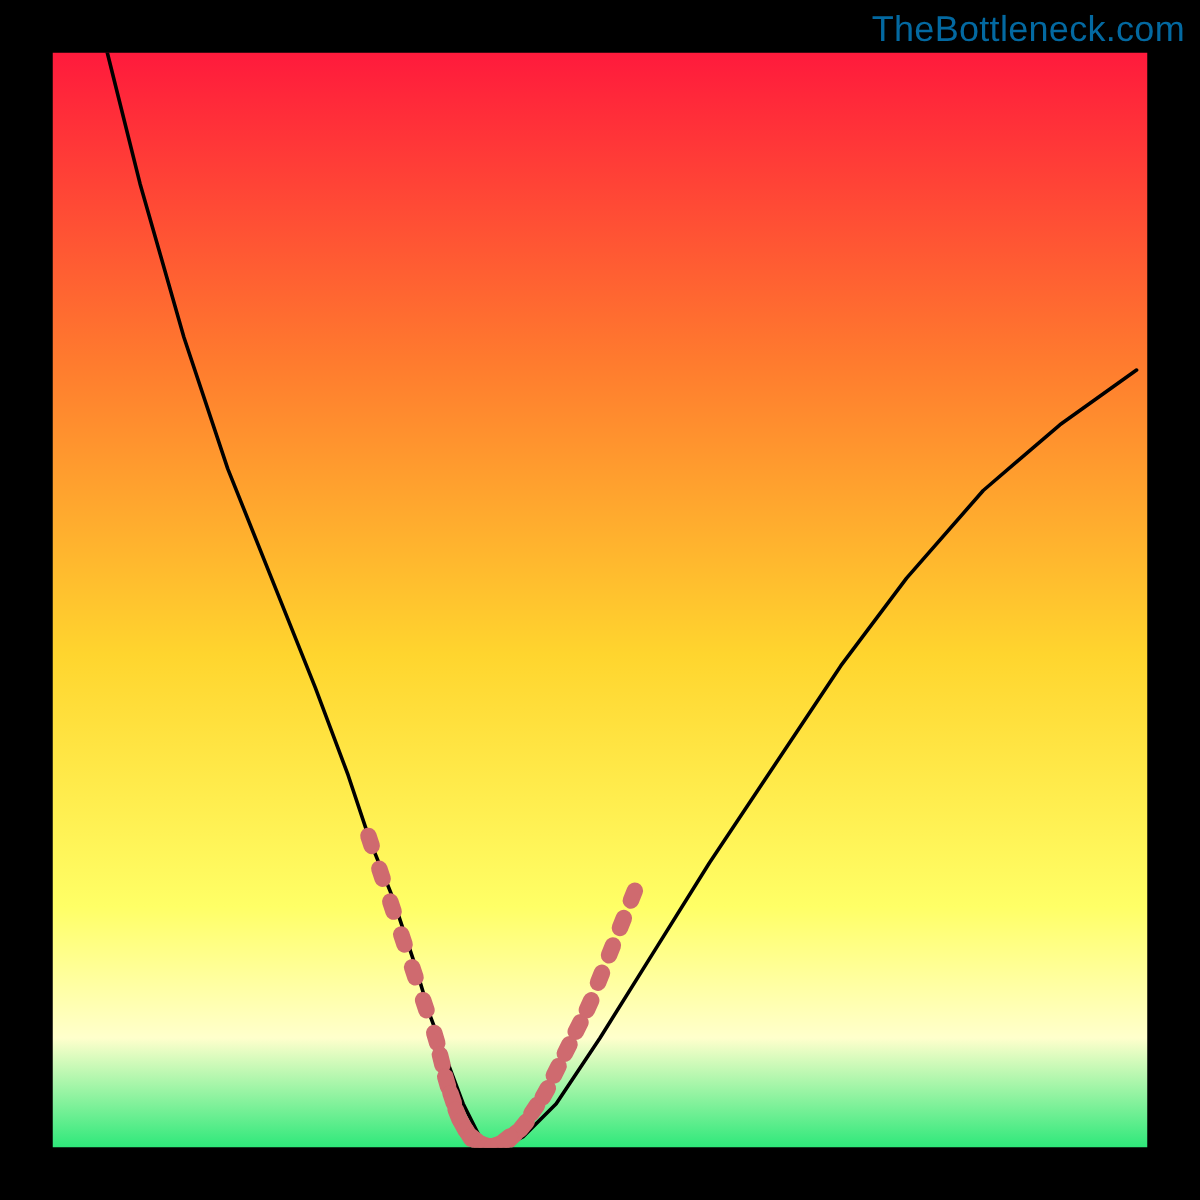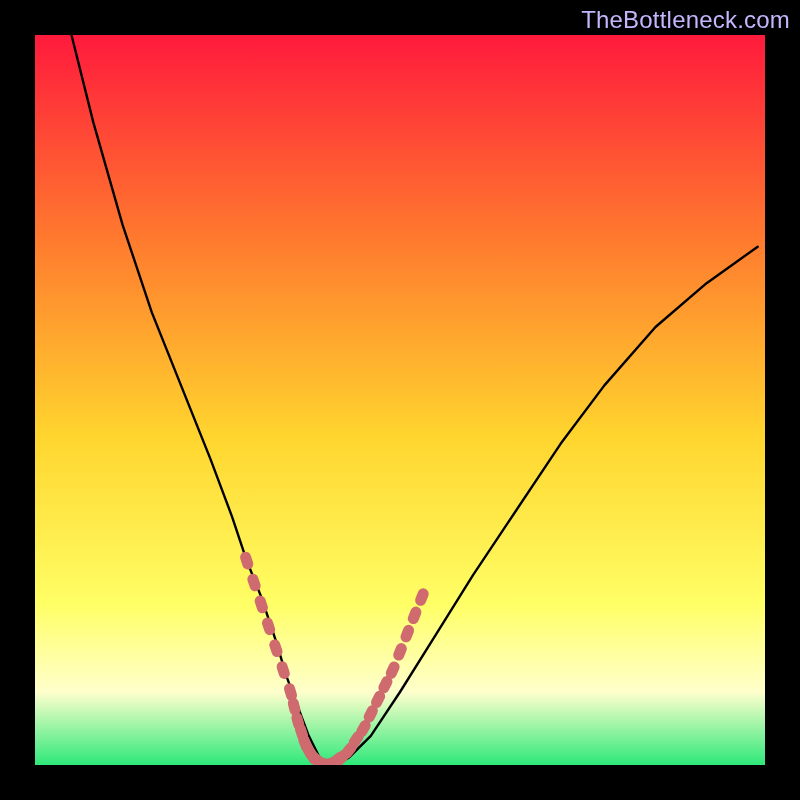--- a/index.html
+++ b/index.html
@@ -24,21 +24,21 @@
     width: 730px;
     height: 730px;
     
   }
   .watermark {
     position: absolute;
     top: 6px;
     right: 10px;
     font-size: 24px;
     font-weight: 500;
-    color: #c4b5fd;
+    color: #0369a1;
     letter-spacing: 0.2px;
   }
   svg {
     display: block;
   }
 </style>
 </head>
 <body>
 
 <div class="frame">

